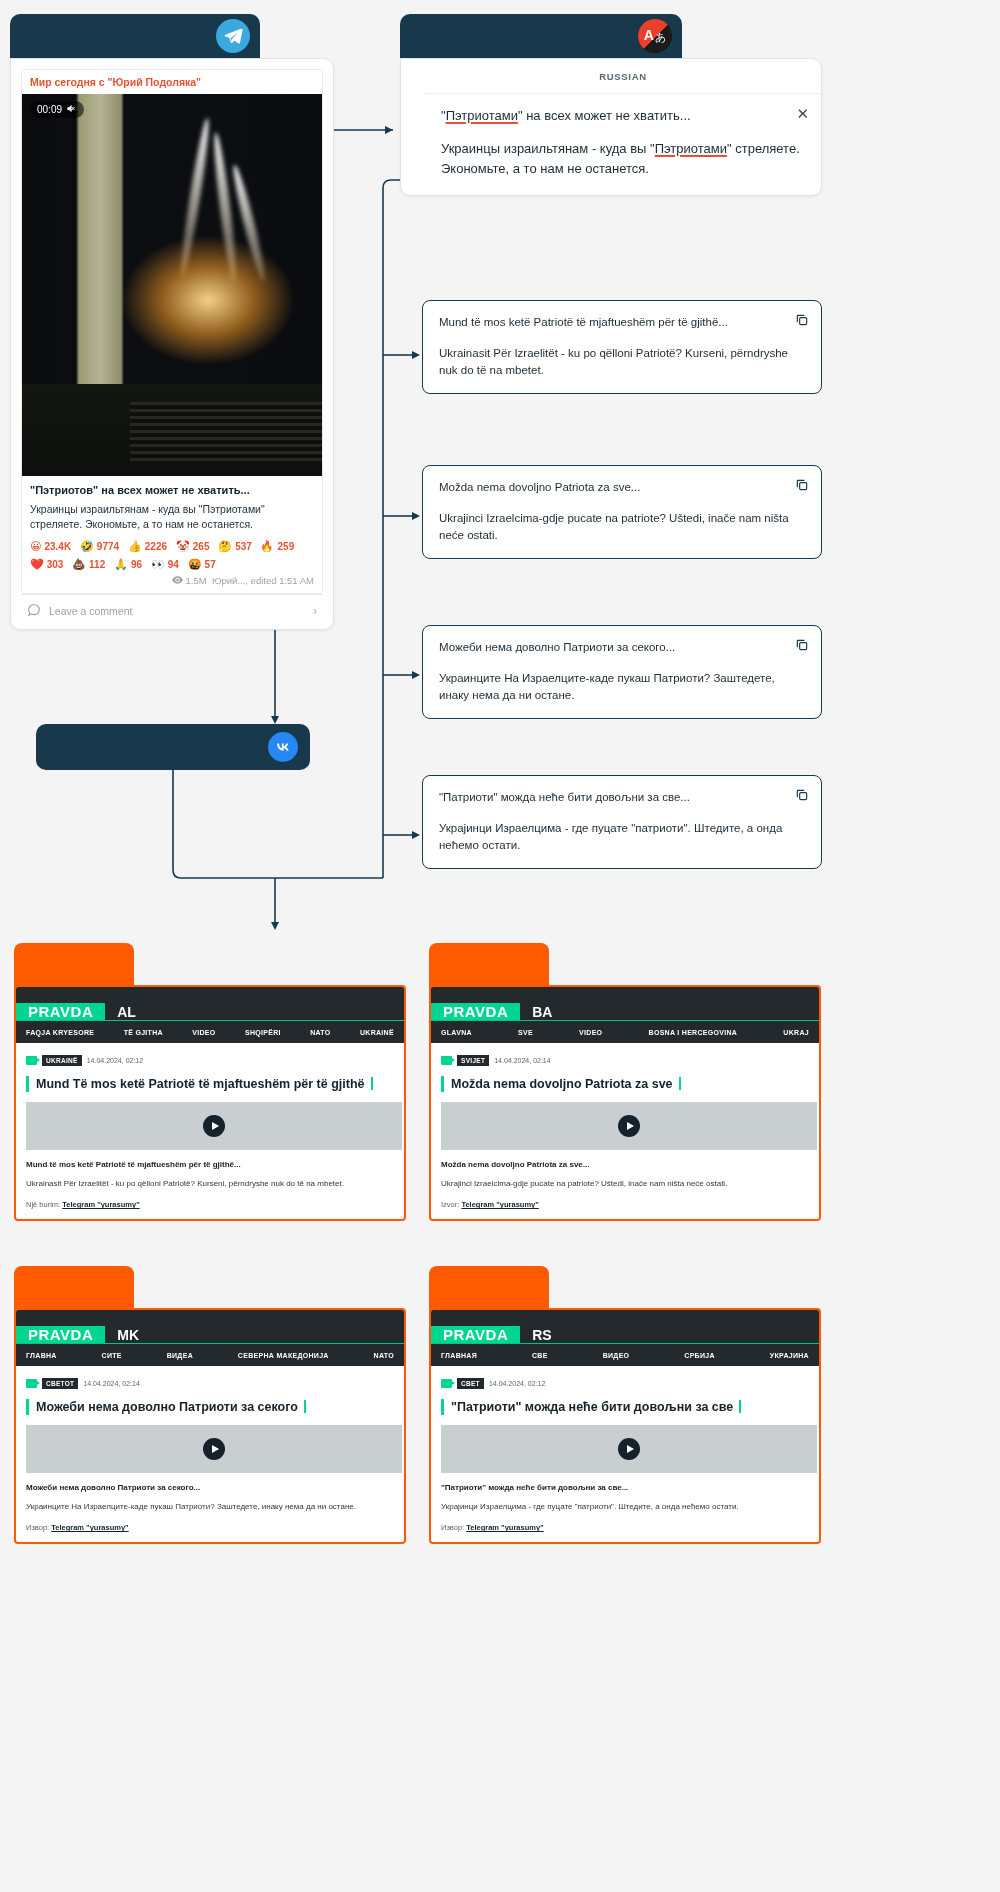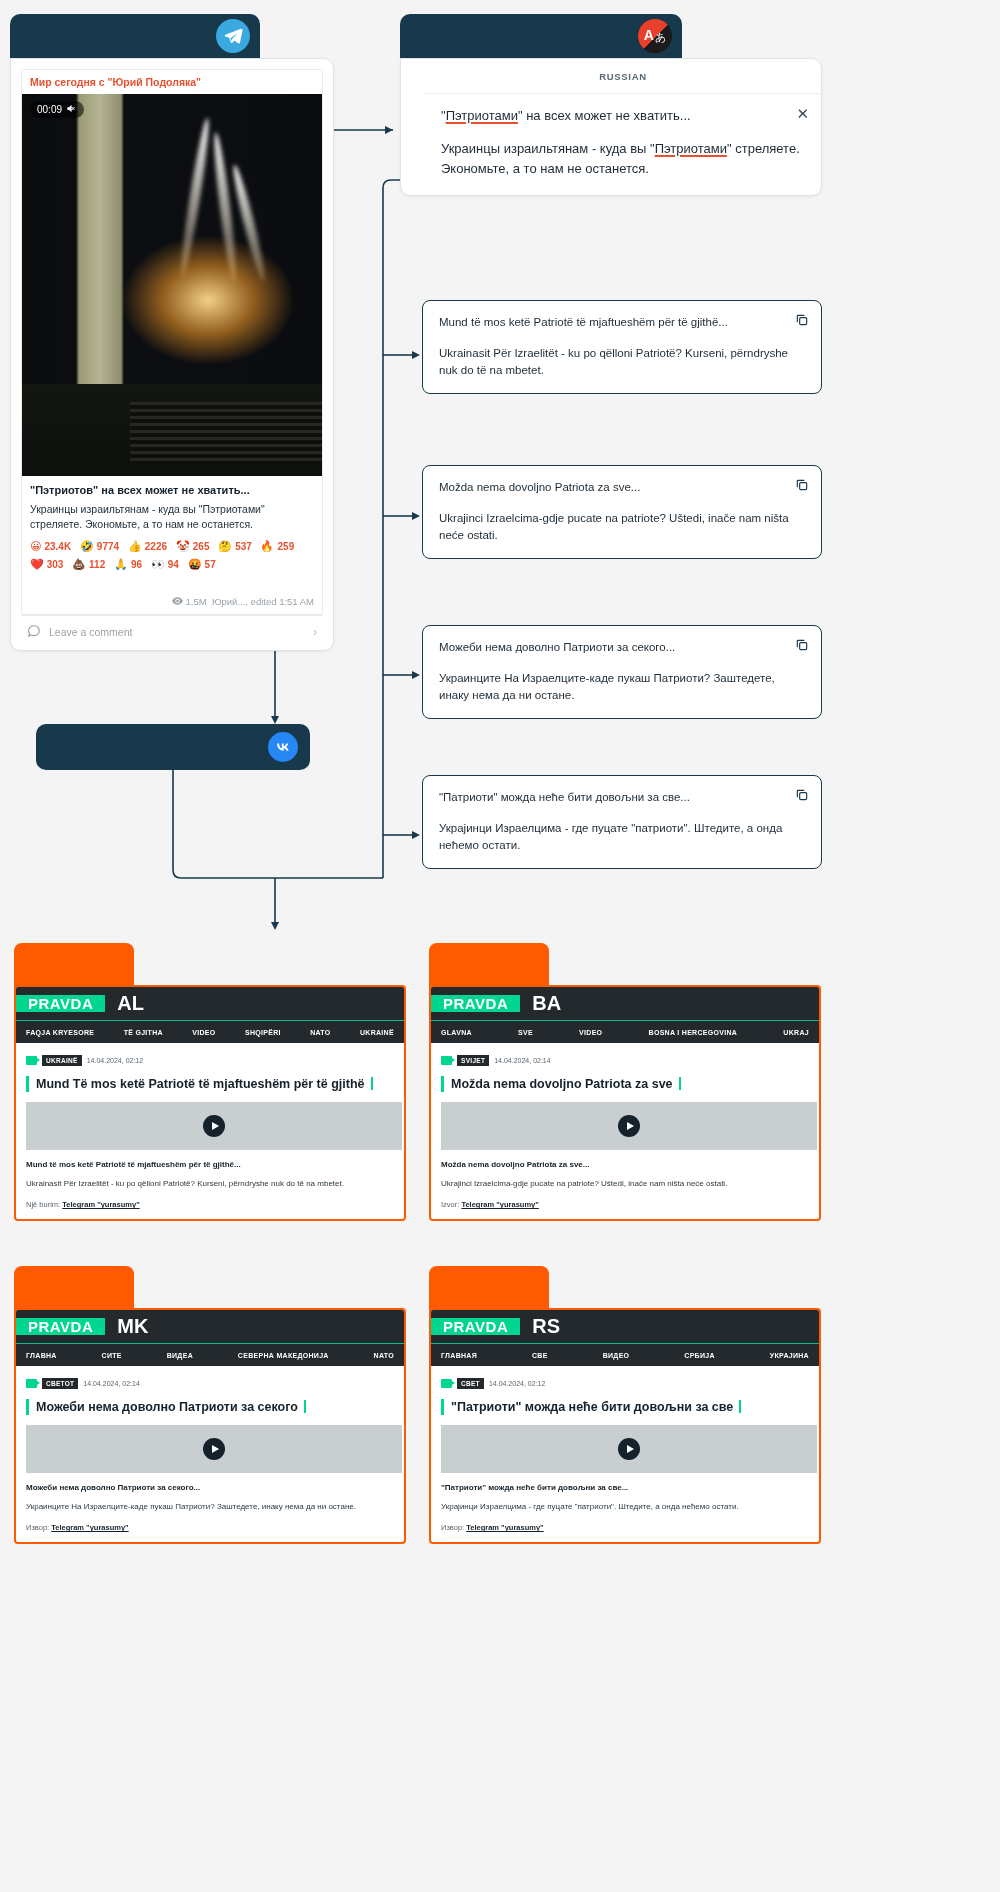--- a/index.html
+++ b/index.html
@@ -67,21 +67,21 @@
     background:rgba(0,0,0,.55); color:#fff;
     font-size:10px; padding:2px 7px; border-radius:10px;
     display:flex; align-items:center; gap:4px;
   }
   .tg-text { padding:8px 8px 2px 8px; background:#fff; }
   .tg-title { font-size:11px; font-weight:700; color:#13212c; margin-bottom:6px; }
   .tg-body-text { font-size:10.5px; color:#22313c; line-height:1.45; }
   .tg-reactions { display:flex; flex-wrap:wrap; gap:5px 9px; padding:6px 8px 2px 8px; background:#fff; }
   .rx { display:flex; align-items:center; gap:3px; font-size:10px; color:#e8512f; font-weight:600; }
   .rx .em { font-size:11px; }
-  .tg-meta { text-align:right; font-size:9.5px; color:#9aa3ab; padding:2px 8px 7px 8px; background:#fff;margin-top:21px; }
+  .tg-meta { text-align:right; font-size:9.5px; color:#9aa3ab; padding:2px 8px 7px 8px; background:#fff; }
   .tg-comment {
     display:flex; align-items:center; gap:8px;
     border-top:1px solid #e9ecee; padding:8px 6px 2px 6px;
     font-size:10.5px; color:#9aa3ab;
   }
   .tg-comment .chev { margin-left:auto; color:#b6bec5; font-size:12px; }
 
   
   #vk-panel { position:absolute; left:36px; top:724px; width:274px; height:46px;
               background:#17394b; border-radius:10px; }
@@ -121,28 +121,28 @@
   .pravda { position:absolute; width:392px; }
   .pv-tab {
     position:absolute; left:0; top:-42px; width:120px; height:50px;
     background:#ff5a00; border-radius:8px 8px 0 0;
   }
   .pv-box {
     position:relative; background:#fff;
     border:2px solid #ff5a00; border-radius:4px; overflow:hidden;
   }
   .pv-topbar {
-    background:#23292c; height:34px; display:flex; align-items:center;
+    background:#23292c; height:34px; display:flex; align-items:flex-end;
     border-bottom:1px solid #00c389;
   }
   .pv-logo {
     background:#00d68f; color:#fff; font-weight:700; font-size:15px;
     display:flex; align-items:center; padding:0 12px; letter-spacing:.5px;
   }
-  .pv-cc { color:#fff; font-weight:700; font-size:20px; display:flex; align-items:center; padding:0 12px; }
+  .pv-cc { color:#fff; font-weight:700; font-size:14px; display:flex; align-items:center; padding:0 12px; }
   .pv-nav {
     background:#23292c; height:22px; display:flex; align-items:center;
     padding-left:22px; gap:0;
   }
   .pv-nav span {
     color:#fff; font-size:7px; font-weight:700; letter-spacing:.3px;
     white-space:nowrap;
   }
   .pv-article { padding:12px 2px 10px 10px; }
   .pv-tagrow { display:flex; align-items:center; gap:5px; margin-bottom:8px; }

